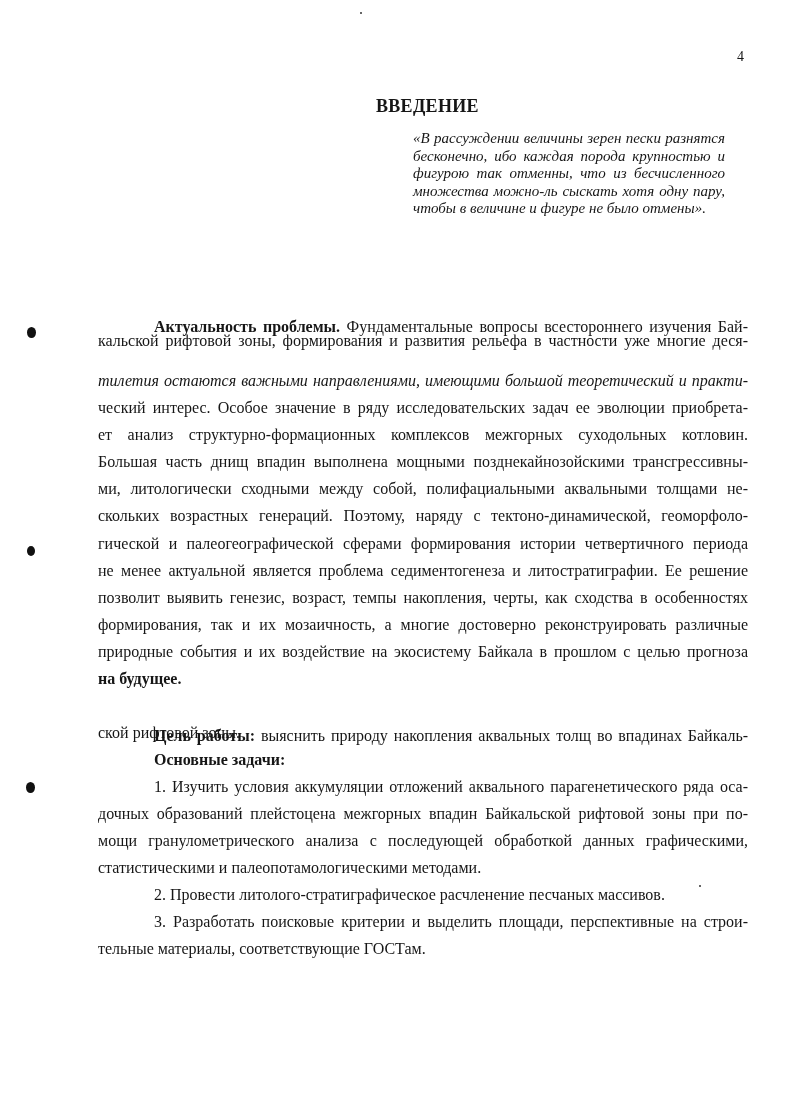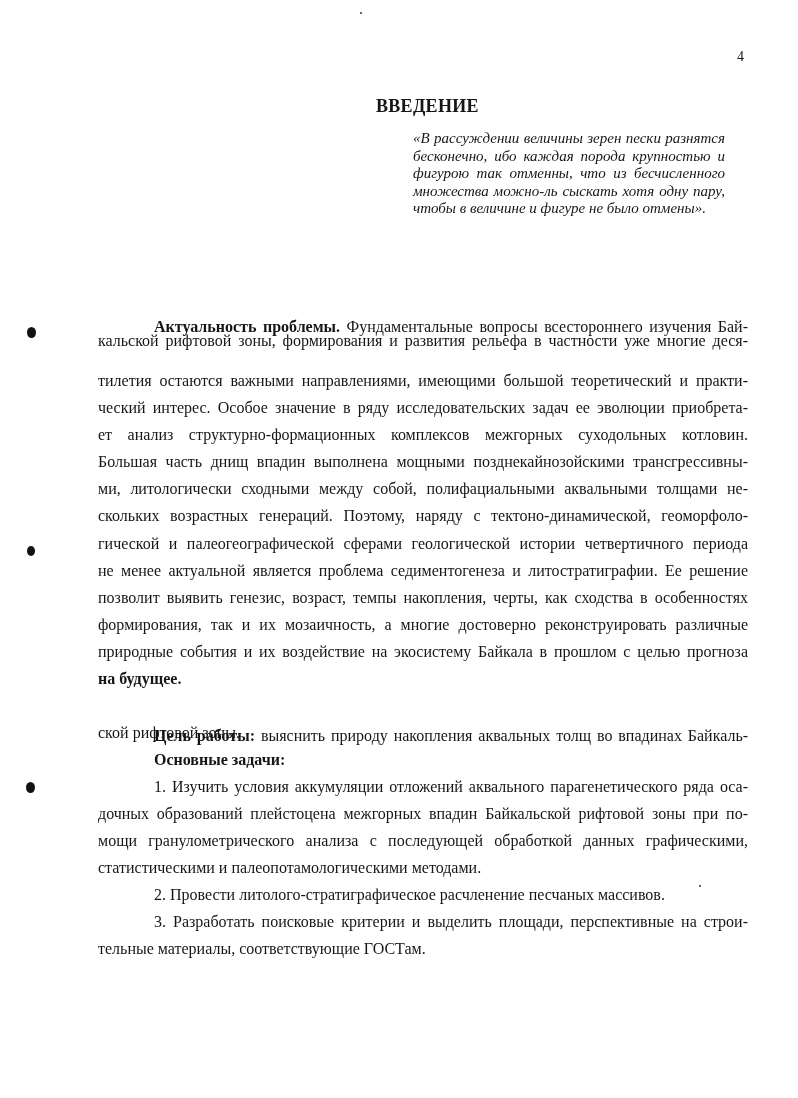--- a/index.html
+++ b/index.html
@@ -35,27 +35,27 @@
   <div class="dot" style="left:27px;top:546px;width:8px;height:10px;"></div>
   <div class="dot" style="left:26px;top:782px;width:9px;height:11px;"></div>
   <div class="speck" style="left:699px;top:885px;"></div>
 
   <div>
     <div class="line just" style="left:154px;top:318px;width:594px;">
       <span class="b">Актуальность проблемы.</span>
       <span>Фундаментальные вопросы всестороннего изучения Бай-</span>
     </div>
     <div class="line just" style="left:98px;top:332px;width:650px;">кальской рифтовой зоны, формирования и развития рельефа в частности уже многие деся-</div>
-    <div class="line just" style="left:98px;top:372px;width:650px;">тилетия остаются важными направлениями, имеющими большой теоретический и практи-</div>
+    <div class="line just" style="left:98px;top:372px;width:650px;font-style:italic;">тилетия остаются важными направлениями, имеющими большой теоретический и практи-</div>
     <div class="line just" style="left:98px;top:399px;width:650px;">ческий интерес. Особое значение в ряду исследовательских задач ее эволюции приобрета-</div>
     <div class="line just" style="left:98px;top:426px;width:650px;">ет анализ структурно-формационных комплексов межгорных суходольных котловин.</div>
     <div class="line just" style="left:98px;top:453px;width:650px;">Большая часть днищ впадин выполнена мощными позднекайнозойскими трансгрессивны-</div>
     <div class="line just" style="left:98px;top:480px;width:650px;">ми, литологически сходными между собой, полифациальными аквальными толщами не-</div>
     <div class="line just" style="left:98px;top:507px;width:650px;">скольких возрастных генераций. Поэтому, наряду с тектоно-динамической, геоморфоло-</div>
-    <div class="line just" style="left:98px;top:535px;width:650px;">гической и палеогеографической сферами геологической истории четвертичного периода</div>
+    <div class="line just" style="left:98px;top:535px;width:650px;">гической и палеогеографической сферами формирования истории четвертичного периода</div>
     <div class="line just" style="left:98px;top:562px;width:650px;">не менее актуальной является проблема седиментогенеза и литостратиграфии. Ее решение</div>
     <div class="line just" style="left:98px;top:589px;width:650px;">позволит выявить генезис, возраст, темпы накопления, черты, как сходства в особенностях</div>
     <div class="line just" style="left:98px;top:616px;width:650px;">формирования, так и их мозаичность, а многие достоверно реконструировать различные</div>
     <div class="line just" style="left:98px;top:643px;width:650px;">природные события и их воздействие на экосистему Байкала в прошлом с целью прогноза</div>
     <div class="line" style="left:98px;top:670px;font-weight:bold;">на будущее.</div>
   </div>
 
   <div>
     <div class="line just" style="left:154px;top:727px;width:594px;">
       <span class="b">Цель работы:</span>

